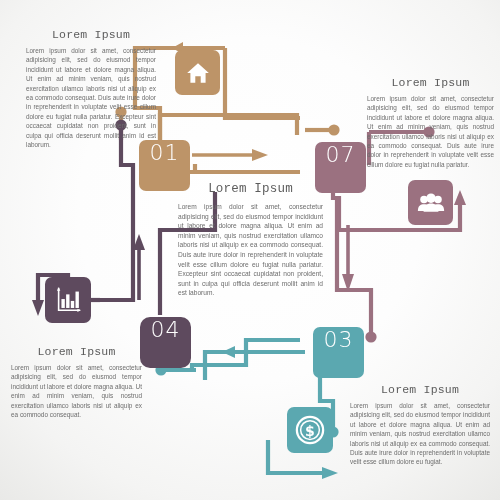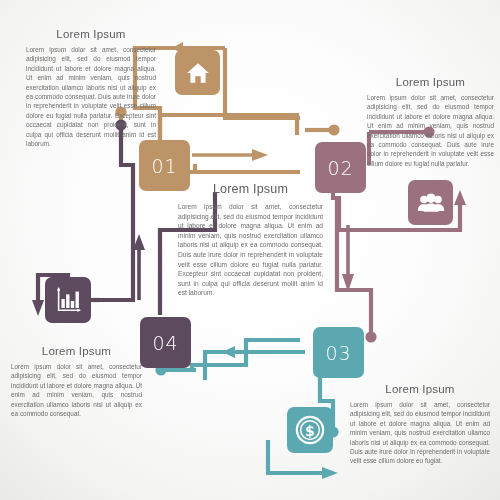--- a/index.html
+++ b/index.html
@@ -11,33 +11,33 @@
   #stage{
     position:relative;width:500px;height:500px;
     background:
       radial-gradient(circle at 50% 42%, #ffffff 0%, #fdfdfd 45%, #f4f4f3 78%, #e9e9e7 100%);
   }
   #wires{position:absolute;inset:0;width:500px;height:500px;}
 
   .txtblock{position:absolute;}
   .txtblock .hd{
     font-size:11.5px;color:#5d5d5d;text-align:center;
-    margin:0 0 5px 0;font-weight:400;letter-spacing:.2px;
+    margin:0 0 5px 0;font-weight:400;letter-spacing:.2px;font-family:Liberation Mono, monospace;
   }
   .txtblock .bd{
     font-size:6.4px;line-height:9.4px;color:#6d6d6d;
     text-align:justify;margin:0;
   }
   .centerblock .hd{font-size:12.5px;margin-bottom:6px;}
   .centerblock .bd{font-size:6.6px;line-height:9.6px;}
 
   .numbox{
     position:absolute;border-radius:7px;
-    display:flex;align-items:center;justify-content:center;
-    color:#ffffff;font-size:19px;font-weight:300;letter-spacing:1px;
+    display:flex;justify-content:center;
+    color:#ffffff;font-size:22px;font-weight:300;letter-spacing:1px;
     font-family:"DejaVu Sans",sans-serif;
   }
   .iconbox{
     position:absolute;border-radius:7px;
     display:flex;align-items:center;justify-content:center;
   }
   .iconbox svg{display:block;}
 </style>
 </head>
 <body>
@@ -100,26 +100,26 @@
 
     <path d="M160,315 L160,230 L215,230 L215,192" fill="none" stroke="#5e4a5e" stroke-width="4.2"></path>
 
     <circle cx="121" cy="125" r="5.6" fill="#5e4a5e"></circle>
   </svg>
 
   <div class="numbox" style="left:139px;top:140px;width:51px;height:51px;background:#bd9468;">
     <span>01</span>
   </div>
   <div class="numbox" style="left:315px;top:142px;width:51px;height:51px;background:#9b7180;">
-    <span>02</span>
+    <span>07</span>
   </div>
   <div class="numbox" style="left:313px;top:319px;width:51px;height:51px;background:#5ba8b0;margin-top:8px;">
     <span>03</span>
   </div>
-  <div class="numbox" style="left:140px;top:317px;width:51px;height:51px;background:#5e4a5e;">
+  <div class="numbox" style="left:140px;top:317px;width:51px;height:51px;background:#5e4a5e;border-radius:10px;">
     <span>04</span>
   </div>
 
   <div class="iconbox" style="left:175px;top:50px;width:45px;height:45px;background:#bd9468;">
     <svg width="26" height="26" viewBox="0 0 24 24">
       <path d="M12 3 L22 12 L19 12 L19 21 L14.5 21 L14.5 15 L9.5 15 L9.5 21 L5 21 L5 12 L2 12 Z" fill="#ffffff"></path>
     </svg>
   </div>
 
   <div class="iconbox" style="left:408px;top:180px;width:45px;height:45px;background:#9b7180;">

